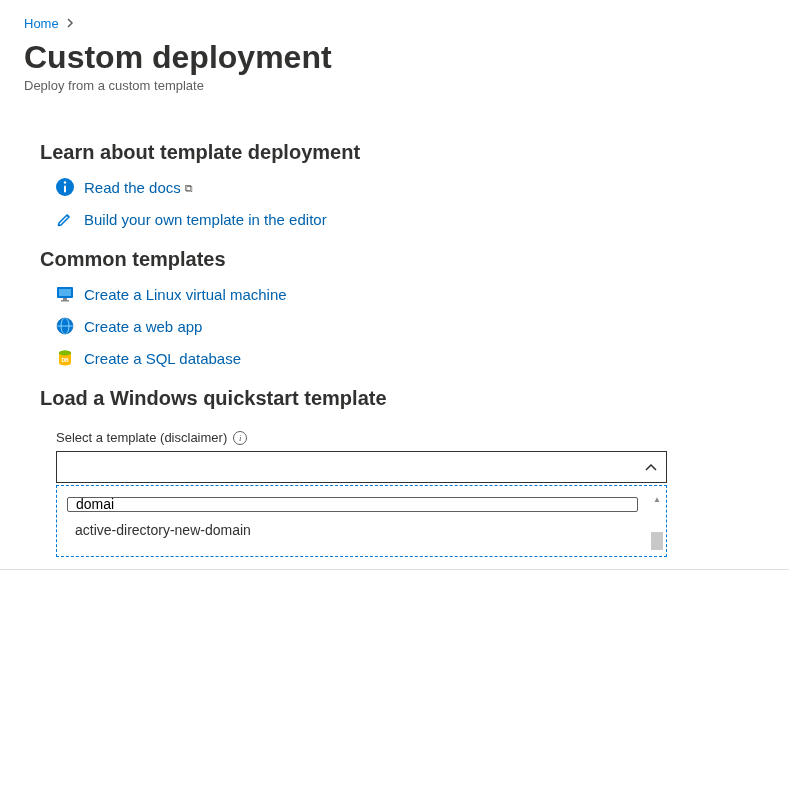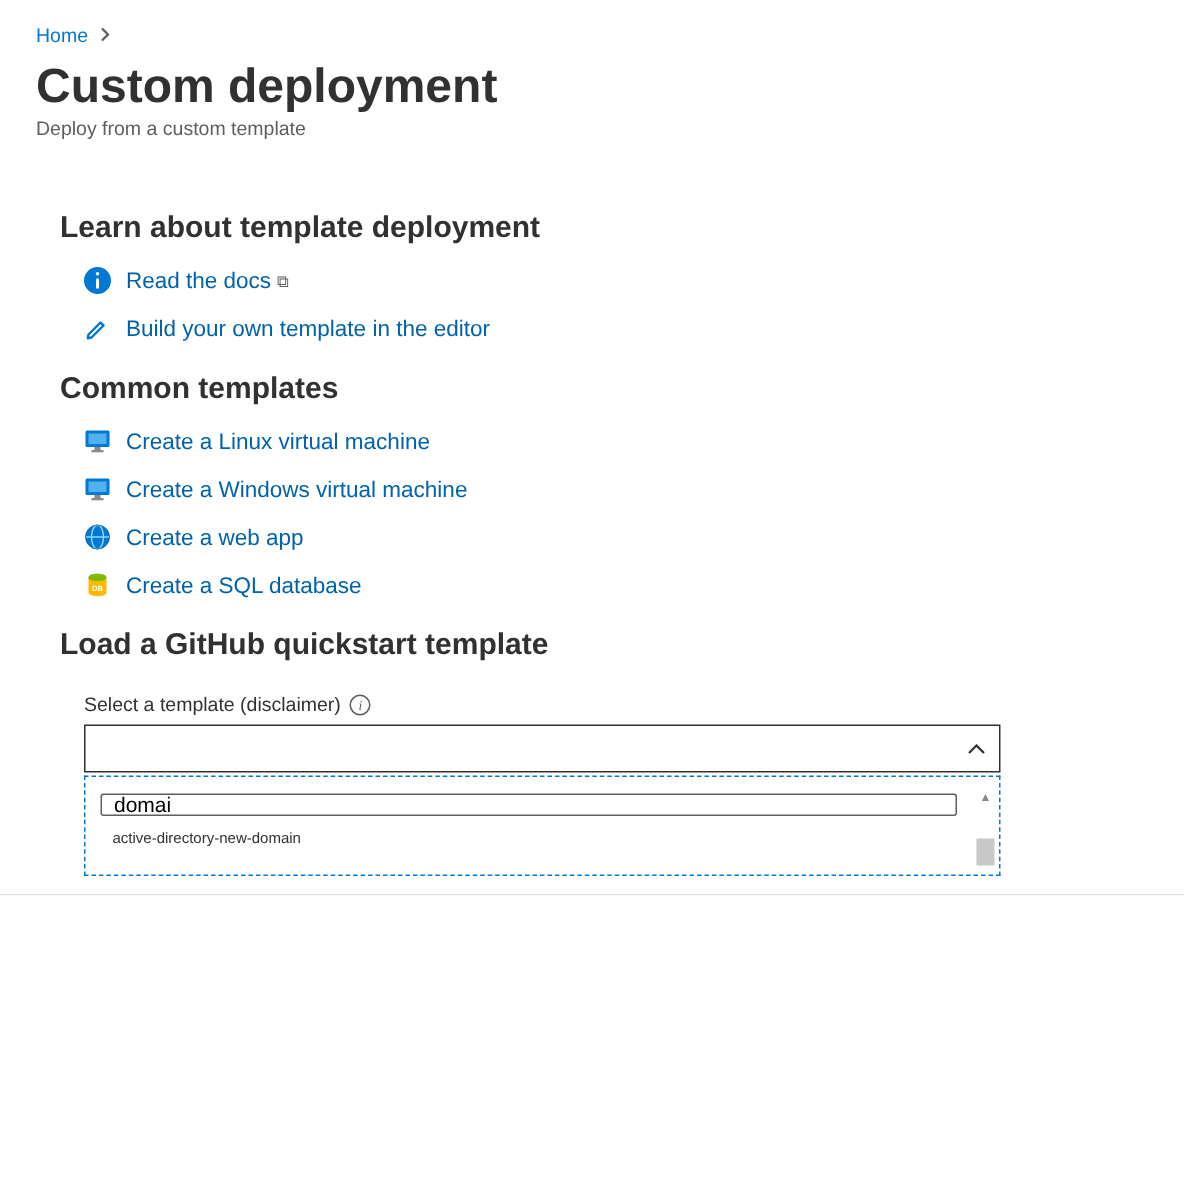--- a/index.html
+++ b/index.html
@@ -131,21 +131,21 @@
       width: calc(100% - 18px);
       height: 15px;
       border: 1px solid #605e5c;
       border-radius: 2px;
       padding: 0 8px;
       font-size: 14px;
       outline: none;
     }
     .dropdown-option {
       padding: 10px 8px 8px 8px;
-      font-size: 10px;
+      font-size: 14px;
       color: #323130;
       cursor: pointer;
     }
     .dropdown-scrollbar {
       position: absolute;
       right: 2px;
       top: 10px;
       bottom: 4px;
       width: 14px;
       display: flex;
@@ -224,31 +224,20 @@
             <rect x="3" y="4" width="12" height="7" fill="#50b0f0"></rect>
             <rect x="7" y="13" width="4" height="2" fill="#888"></rect>
             <rect x="5" y="15" width="8" height="1.5" fill="#888"></rect>
           </svg>
       </span>
       <a href="#">Create a Linux virtual machine</a>
     </li>
     <li class="link-item">
       <span class="icon">
         <svg width="18" height="18" viewBox="0 0 18 18">
-            <rect x="1" y="2" width="16" height="11" rx="1" fill="#0078d4"></rect>
-            <rect x="3" y="4" width="12" height="7" fill="#50b0f0"></rect>
-            <rect x="7" y="13" width="4" height="2" fill="#888"></rect>
-            <rect x="5" y="15" width="8" height="1.5" fill="#888"></rect>
-          </svg>
-      </span>
-      <a href="#">Create a Windows virtual machine</a>
-    </li>
-    <li class="link-item">
-      <span class="icon">
-        <svg width="18" height="18" viewBox="0 0 18 18">
             <circle cx="9" cy="9" r="8" fill="#0078d4"></circle>
             <ellipse cx="9" cy="9" rx="4" ry="8" fill="none" stroke="#8fd3ff" stroke-width="1"></ellipse>
             <line x1="1" y1="9" x2="17" y2="9" stroke="#8fd3ff" stroke-width="1"></line>
             <circle cx="9" cy="9" r="8" fill="none" stroke="#005a9e" stroke-width="0.5"></circle>
           </svg>
       </span>
       <a href="#">Create a web app</a>
     </li>
     <li class="link-item">
       <span class="icon">
@@ -256,21 +245,21 @@
             <ellipse cx="9" cy="4" rx="6" ry="2.5" fill="#7fba00"></ellipse>
             <path d="M3 4 V14 A6 2.5 0 0 0 15 14 V4" fill="#ffb900"></path>
             <ellipse cx="9" cy="4" rx="6" ry="2.5" fill="#7fba00"></ellipse>
             <text x="9" y="13" font-size="5" fill="#fff" text-anchor="middle" font-weight="bold">DB</text>
           </svg>
       </span>
       <a href="#">Create a SQL database</a>
     </li>
   </ul>
 
-  <h2 class="section-heading">Load a GitHub quickstart template</h2>
+  <h2 class="section-heading">Load a Windows quickstart template</h2>
 
   <div class="form-section">
     <div class="field-label">
       <span>Select a template (disclaimer)</span>
       <span class="info-circle">i</span>
     </div>
 
     <div class="select-wrap">
       <div class="select-input"></div>
       <span class="select-chevron">

